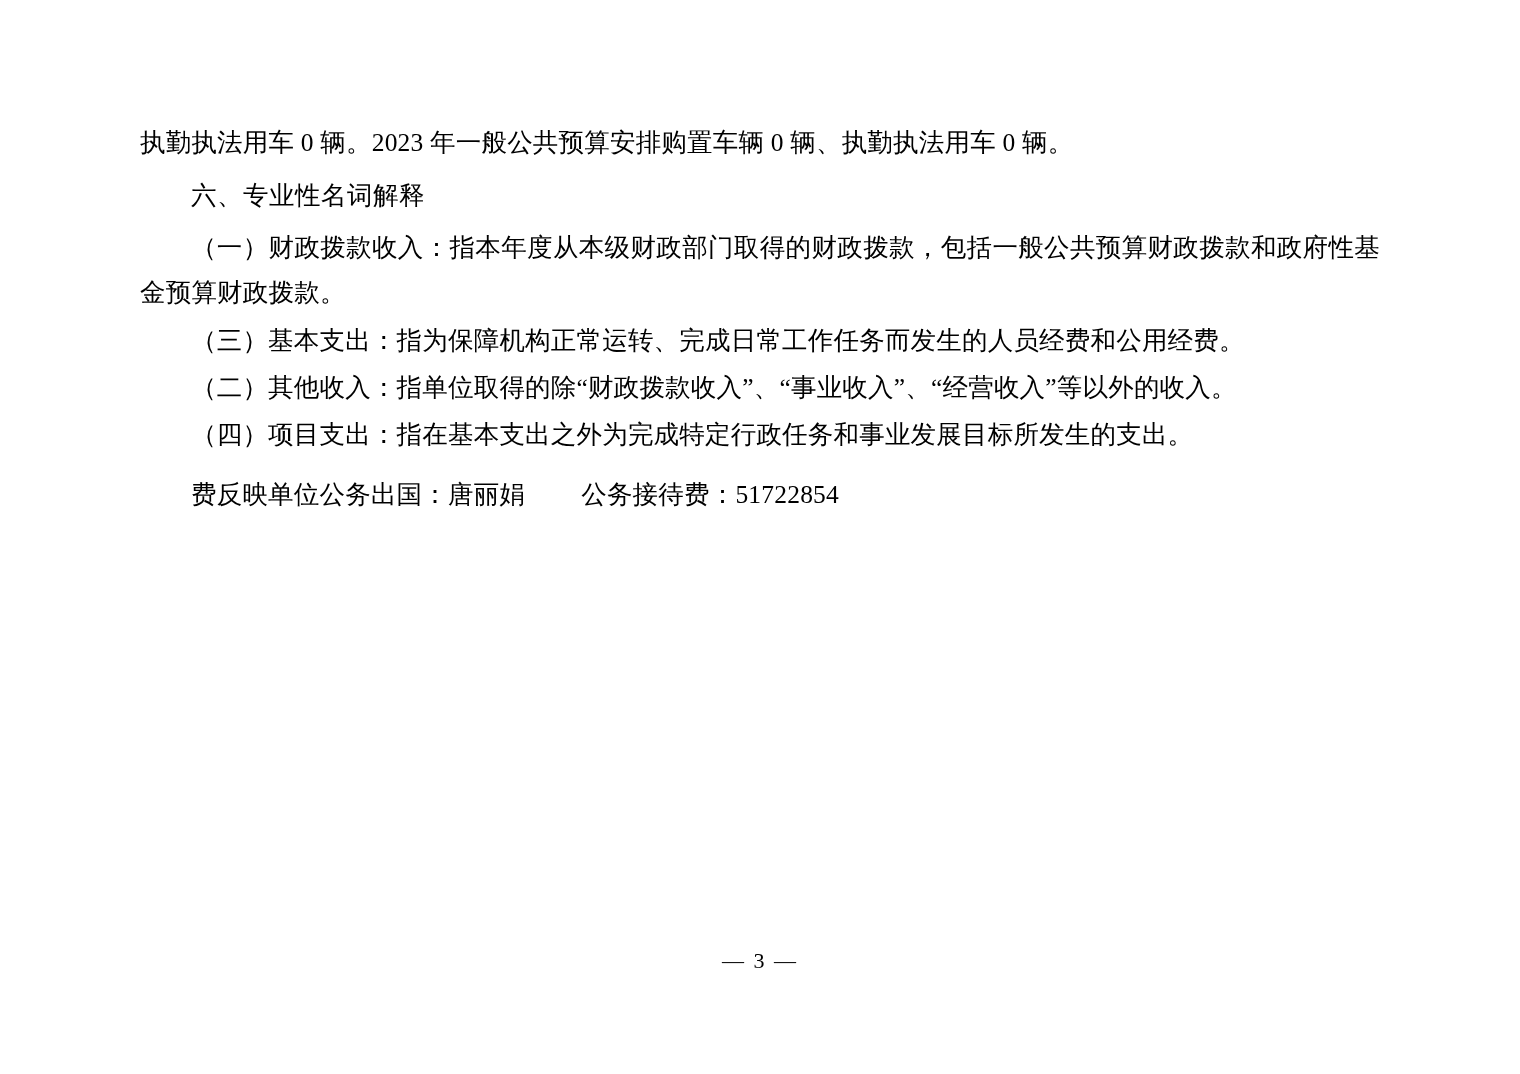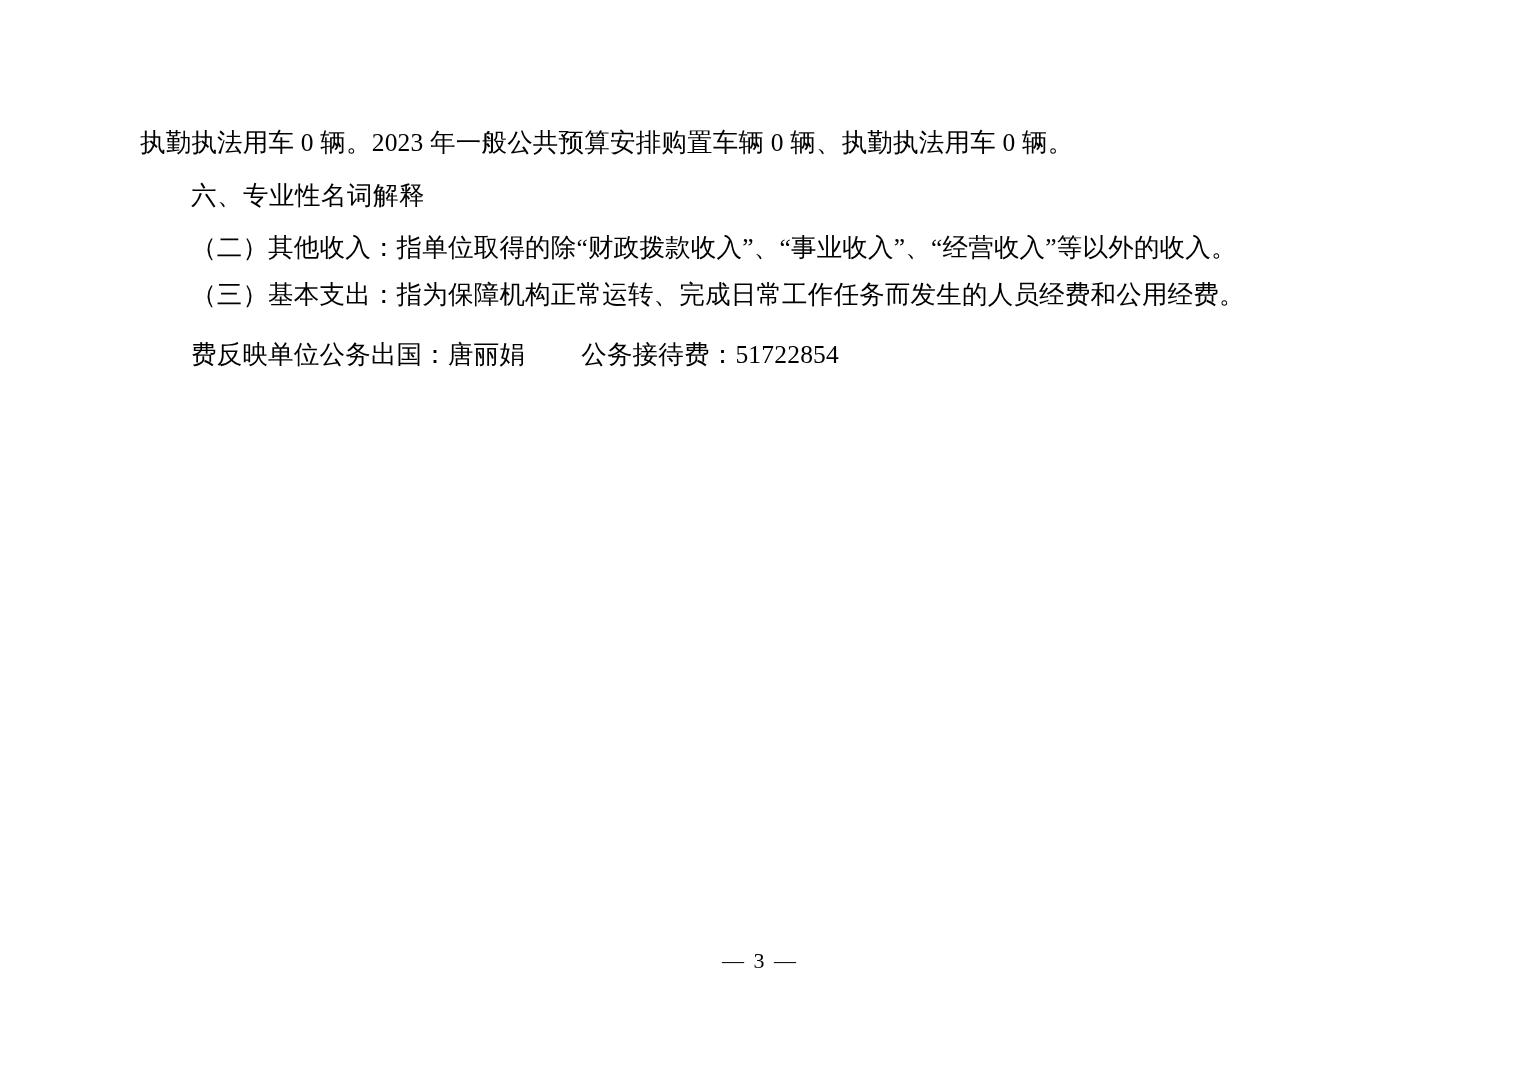--- a/index.html
+++ b/index.html
@@ -67,22 +67,24 @@
 </head>
 <body>
 
 <div class="page">
   <div class="doc-body">
 
     <p class="para">执勤执法用车 0 辆。2023 年一般公共预算安排购置车辆 0 辆、执勤执法用车 0 辆。</p>
 
     <p class="section-heading">六、专业性名词解释</p>
 
+    <p class="para-indent">（一）财政拨款收入：指本年度从本级财政部门取得的财政拨款，包括一般公共预算财政拨款和政府性基金预算财政拨款。</p>
+    <p class="para-indent">（三）基本支出：指为保障机构正常运转、完成日常工作任务而发生的人员经费和公用经费。</p>
     <p class="para-indent">（二）其他收入：指单位取得的除“财政拨款收入”、“事业收入”、“经营收入”等以外的收入。</p>
-    <p class="para-indent">（三）基本支出：指为保障机构正常运转、完成日常工作任务而发生的人员经费和公用经费。</p>
+    <p class="para-indent">（四）项目支出：指在基本支出之外为完成特定行政任务和事业发展目标所发生的支出。</p>
 
     <p class="contact-line">
       <span>费反映单位公务出国：</span><span>唐丽娟</span><span class="contact-gap"></span><span>公务接待费：</span><span>51722854</span>
     </p>
 
   </div>
 
   <div class="footer">— 3 —</div>
 </div>
 

